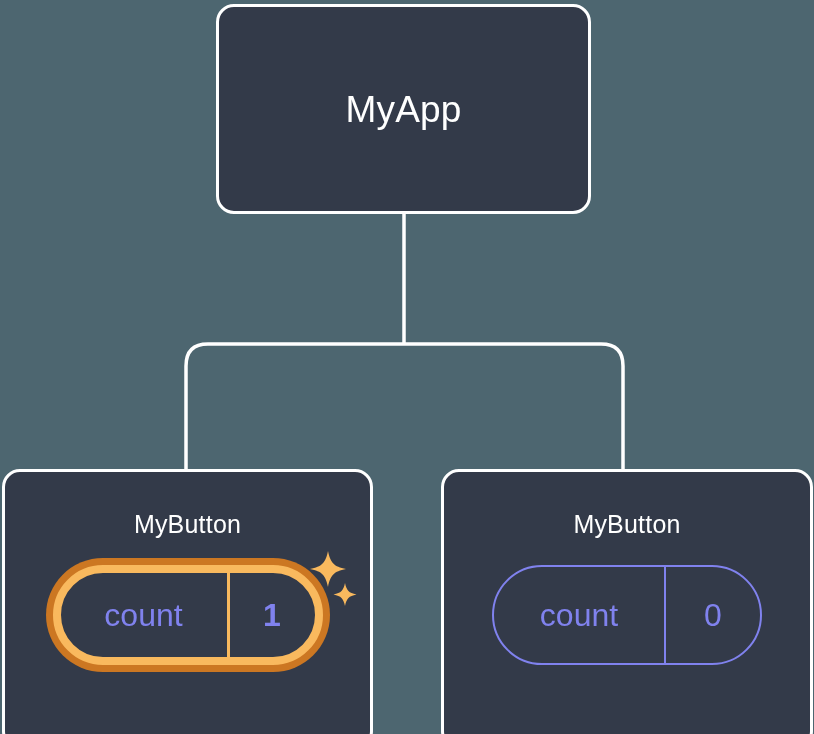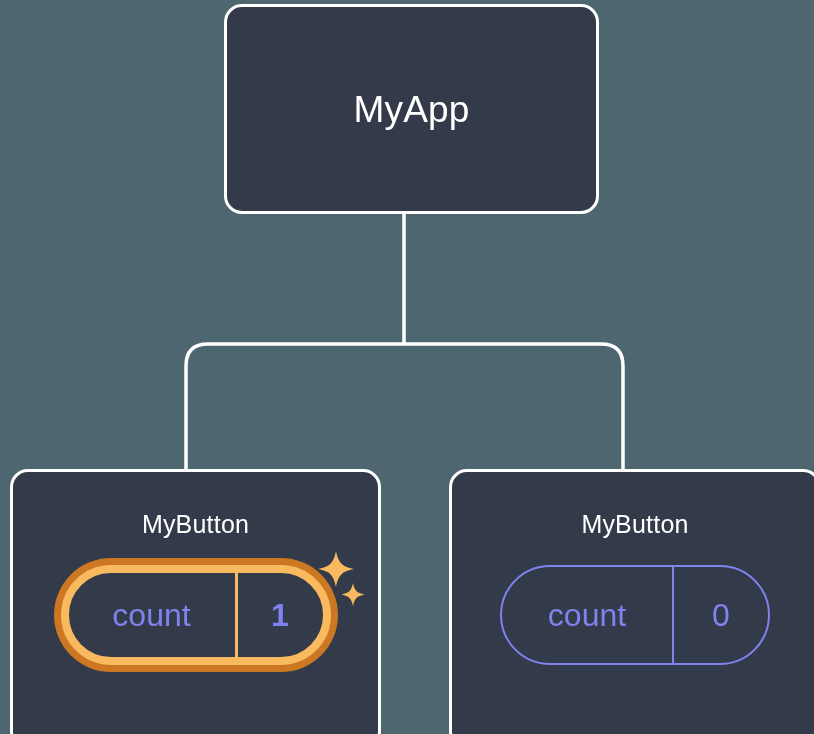--- a/index.html
+++ b/index.html
@@ -32,21 +32,20 @@
   
   .node {
     position: absolute;
     box-sizing: border-box;
     background: #333a49;
     border: 3px solid #ffffff;
     border-radius: 18px;
     display: flex;
     flex-direction: column;
     align-items: center;
-    margin-left: 8px;
   }
   .node-root {
     left: 216px;
     top: 4px;
     width: 375px;
     height: 210px;
     justify-content: center;
   }
   .node-child-left {
     left: 2px;

